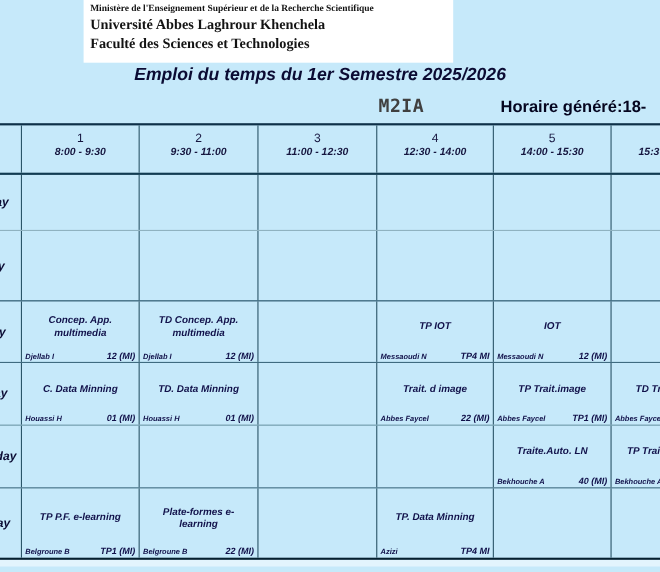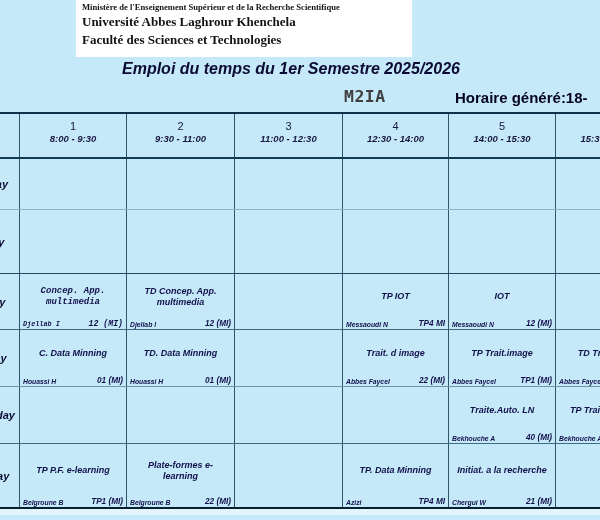--- a/index.html
+++ b/index.html
@@ -122,21 +122,21 @@
       <div class="g-cell" style="width: 108px;"></div>
       <div class="g-cell" style="width: 108px;"></div>
       <div class="g-cell" style="width: 106px;"></div>
       <div class="g-cell" style="width: 107px;"></div>
       <div class="g-cell" style="width: 107px;"></div>
     </div>
     <div class="g-row" style="height: 56px; border-bottom: 1px solid rgb(63, 107, 128);">
       <div class="g-cell day-cell" style="width: 70px;">
         <span class="day-label">Monday</span>
       </div>
-      <div class="g-cell" style="width: 107px; font-family: Liberation Mono, monospace;">
+      <div class="g-cell" style="width: 107px;">
         <div class="cell-mid">
           <div class="course-label">Concep. App. multimedia</div>
         </div>
         <div class="cell-bottom">
           <span class="teacher-label">Djellab I</span>
           <span class="room-label">12 (MI)</span>
         </div>
       </div>
       <div class="g-cell" style="width: 108px;">
         <div class="cell-mid">
@@ -271,25 +271,16 @@
       <div class="g-cell" style="width: 108px;"></div>
       <div class="g-cell" style="width: 106px;">
         <div class="cell-mid">
           <div class="course-label">TP. Data Minning</div>
         </div>
         <div class="cell-bottom">
           <span class="teacher-label">Azizi</span>
           <span class="room-label">TP4 MI</span>
         </div>
       </div>
-      <div class="g-cell" style="width: 107px;">
-        <div class="cell-mid">
-          <div class="course-label">Initiat. a la recherche</div>
-        </div>
-        <div class="cell-bottom">
-          <span class="teacher-label">Chergui W</span>
-          <span class="room-label">21 (MI)</span>
-        </div>
-      </div>
       <div class="g-cell" style="width: 107px;"></div>
     </div>
   </div>
 <div class="below-strip"></div>
 
 </body></html>

